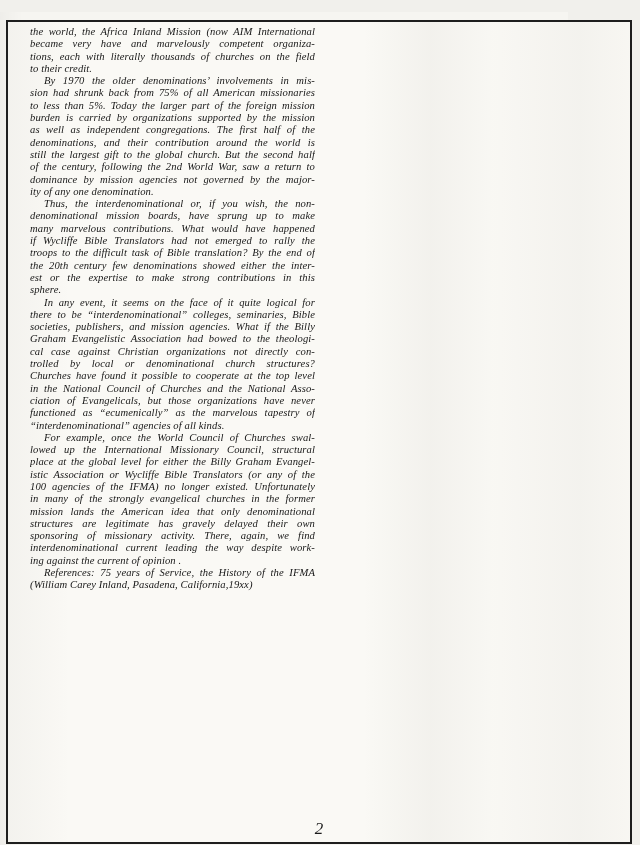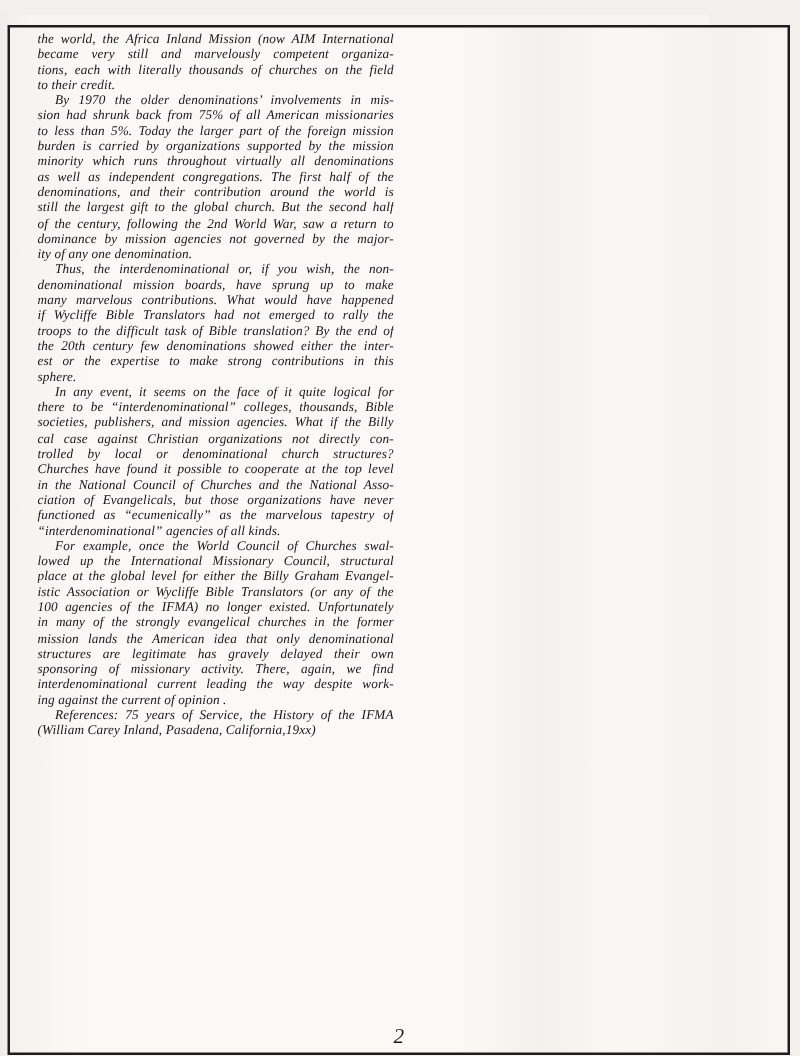--- a/index.html
+++ b/index.html
@@ -78,51 +78,51 @@
   }
 </style>
 </head>
 <body>
 
 <div class="scan">
   <div class="frame">
     <div class="textcol">
         <div class="para">
           <div class="line first">the world, the Africa Inland Mission (now AIM International</div>
-          <div class="line">became very still and marvelously competent organiza-</div>
+          <div class="line">became very have and marvelously competent organiza-</div>
           <div class="line">tions, each with literally thousands of churches on the field</div>
           <div class="line last">to their credit.</div>
         </div>
         <div class="para indent">
           <div class="line first">By 1970 the older denominations’ involvements in mis-</div>
           <div class="line">sion had shrunk back from 75% of all American missionaries</div>
           <div class="line">to less than 5%. Today the larger part of the foreign mission</div>
           <div class="line">burden is carried by organizations supported by the mission</div>
-          <div class="line">minority which runs throughout virtually all denominations</div>
           <div class="line">as well as independent congregations. The first half of the</div>
           <div class="line">denominations, and their contribution around the world is</div>
           <div class="line">still the largest gift to the global church. But the second half</div>
           <div class="line">of the century, following the 2nd World War, saw a return to</div>
           <div class="line">dominance by mission agencies not governed by the major-</div>
           <div class="line last">ity of any one denomination.</div>
         </div>
         <div class="para indent">
           <div class="line first">Thus, the interdenominational or, if you wish, the non-</div>
           <div class="line">denominational mission boards, have sprung up to make</div>
           <div class="line">many marvelous contributions. What would have happened</div>
           <div class="line">if Wycliffe Bible Translators had not emerged to rally the</div>
           <div class="line">troops to the difficult task of Bible translation? By the end of</div>
           <div class="line">the 20th century few denominations showed either the inter-</div>
           <div class="line">est or the expertise to make strong contributions in this</div>
           <div class="line last">sphere.</div>
         </div>
         <div class="para indent">
           <div class="line first">In any event, it seems on the face of it quite logical for</div>
-          <div class="line">there to be “interdenominational” colleges, thousands, Bible</div>
+          <div class="line">there to be “interdenominational” colleges, seminaries, Bible</div>
           <div class="line">societies, publishers, and mission agencies. What if the Billy</div>
+          <div class="line">Graham Evangelistic Association had bowed to the theologi-</div>
           <div class="line">cal case against Christian organizations not directly con-</div>
           <div class="line">trolled by local or denominational church structures?</div>
           <div class="line">Churches have found it possible to cooperate at the top level</div>
           <div class="line">in the National Council of Churches and the National Asso-</div>
           <div class="line">ciation of Evangelicals, but those organizations have never</div>
           <div class="line">functioned as “ecumenically” as the marvelous tapestry of</div>
           <div class="line last">“interdenominational” agencies of all kinds.</div>
         </div>
         <div class="para indent">
           <div class="line first">For example, once the World Council of Churches swal-</div>

